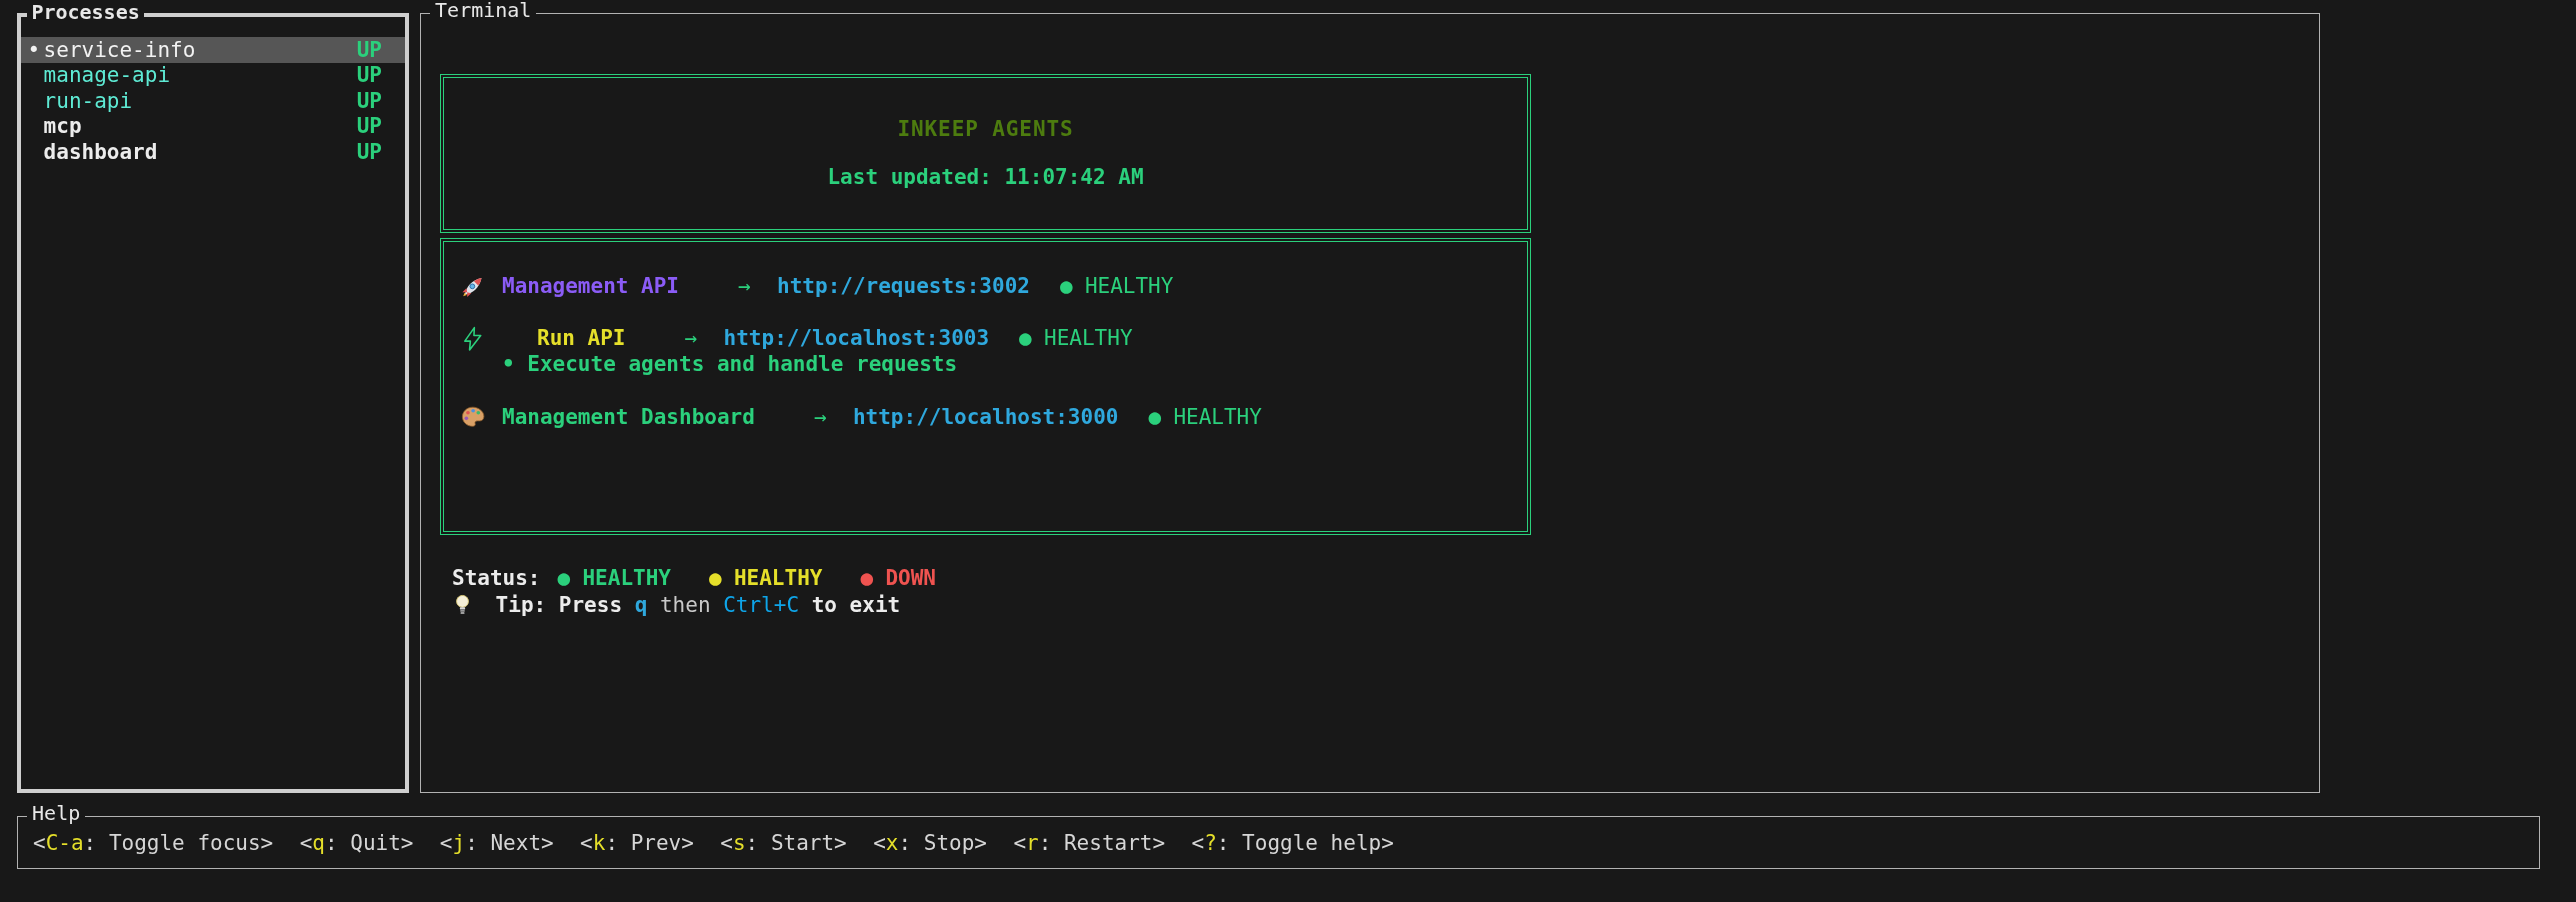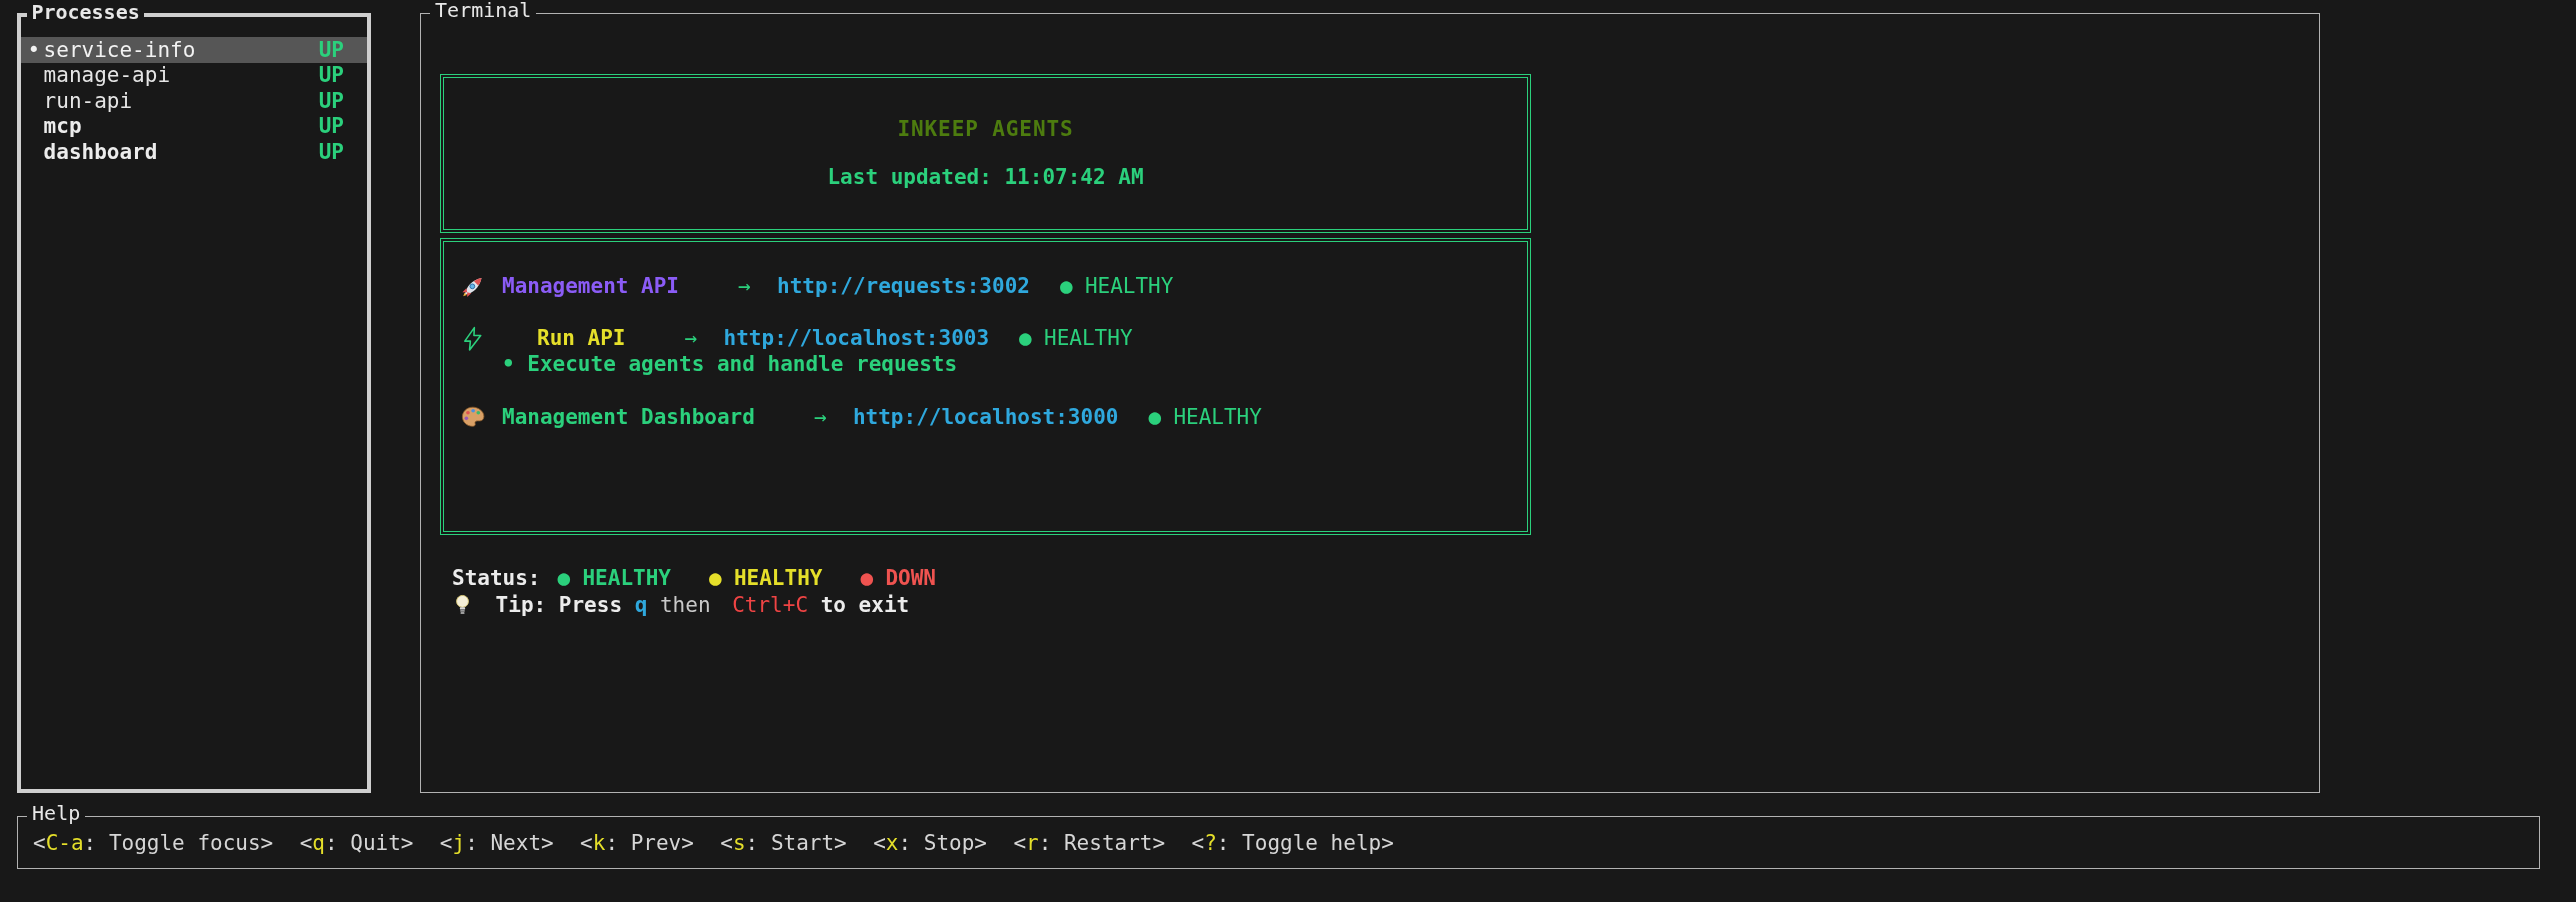--- a/index.html
+++ b/index.html
@@ -8,31 +8,31 @@
     width:2576px; height:903px; position:relative; overflow:hidden;
     font-family:"DejaVu Sans Mono", monospace;
     font-size:21px; color:#d6d6d6;
   }
   .panel { position:absolute; background:#181818; }
   .panel-title {
     position:absolute; top:-15px; left:9.4px; background:#181818;
     padding:0 4.7px; font-size:20px; color:#e8e8e8; line-height:23px; white-space:pre;
   }
   
-  #processes { left:17px; top:13.2px; width:354px; height:780px; border:4.7px solid #cfcfcf; }
+  #processes { left:17px; top:13.2px; width:392px; height:780px; border:4.7px solid #cfcfcf; }
   #processes .panel-title { font-weight:bold; top:-16px; left:5.7px; }
   .proc-list { padding-top:20px; }
   .proc-row {
     display:flex; align-items:center; height:25.5px;
     padding:0 23px 0 6.6px; white-space:pre; cursor:pointer;
   }
   .proc-row.selected { background:#565656; }
   .proc-row.selected .proc-name, .proc-row.selected .proc-bullet { color:#f2f2f2; }
   .proc-bullet { width:16px; color:#e8e8e8; }
-  .proc-name { color:#e5e5e5; }
+  .proc-name { color:#5eead4; }
   .proc-row.bold .proc-name { font-weight:bold; color:#ececec; }
   .proc-spacer { flex:1; }
   .proc-status { color:#2bd07c; font-weight:bold; }
   
   #terminal { left:420px; top:13.2px; width:1900px; height:780px; border:1.9px solid #b2b2b2; }
   .green-box {
     position:absolute; left:19px; width:1091px;
     border:1.9px solid #2bd07c;
   }
   .green-box::before {
@@ -69,21 +69,21 @@
   .lg-green { color:#2bd07c; } .lg-yellow { color:#e5df2a; } .lg-red { color:#ef5350; }
   #tip-line {
     position:absolute; left:31px; top:578px; height:26.4px;
     display:flex; align-items:center; white-space:pre;
   }
   .tip-icon { width:24.6px; height:26.4px; margin-right:19px; display:inline-flex; align-items:center; }
   .tip-icon svg { width:21px; height:24.6px; }
   .tip-bold { color:#ececec; font-weight:bold; }
   .tip-key { color:#2fa8dd; font-weight:bold; }
   .tip-mid { color:#c9c9c9; }
-  .tip-combo { color:#ef4444;margin-left:9px; }
+  .tip-combo { color:#0ea5e9; }
   
   #help { left:17px; top:816px; width:2523px; height:53px; border:1.9px solid #b2b2b2; }
   .help-row { display:flex; align-items:center; height:100%; padding-left:15px; white-space:pre; }
   .help-item { margin-right:26.4px; color:#d6d6d6; }
   .help-key { color:#e5df2a; }
 </style>
 </head>
 <body>
 
 <section class="panel" id="processes">

